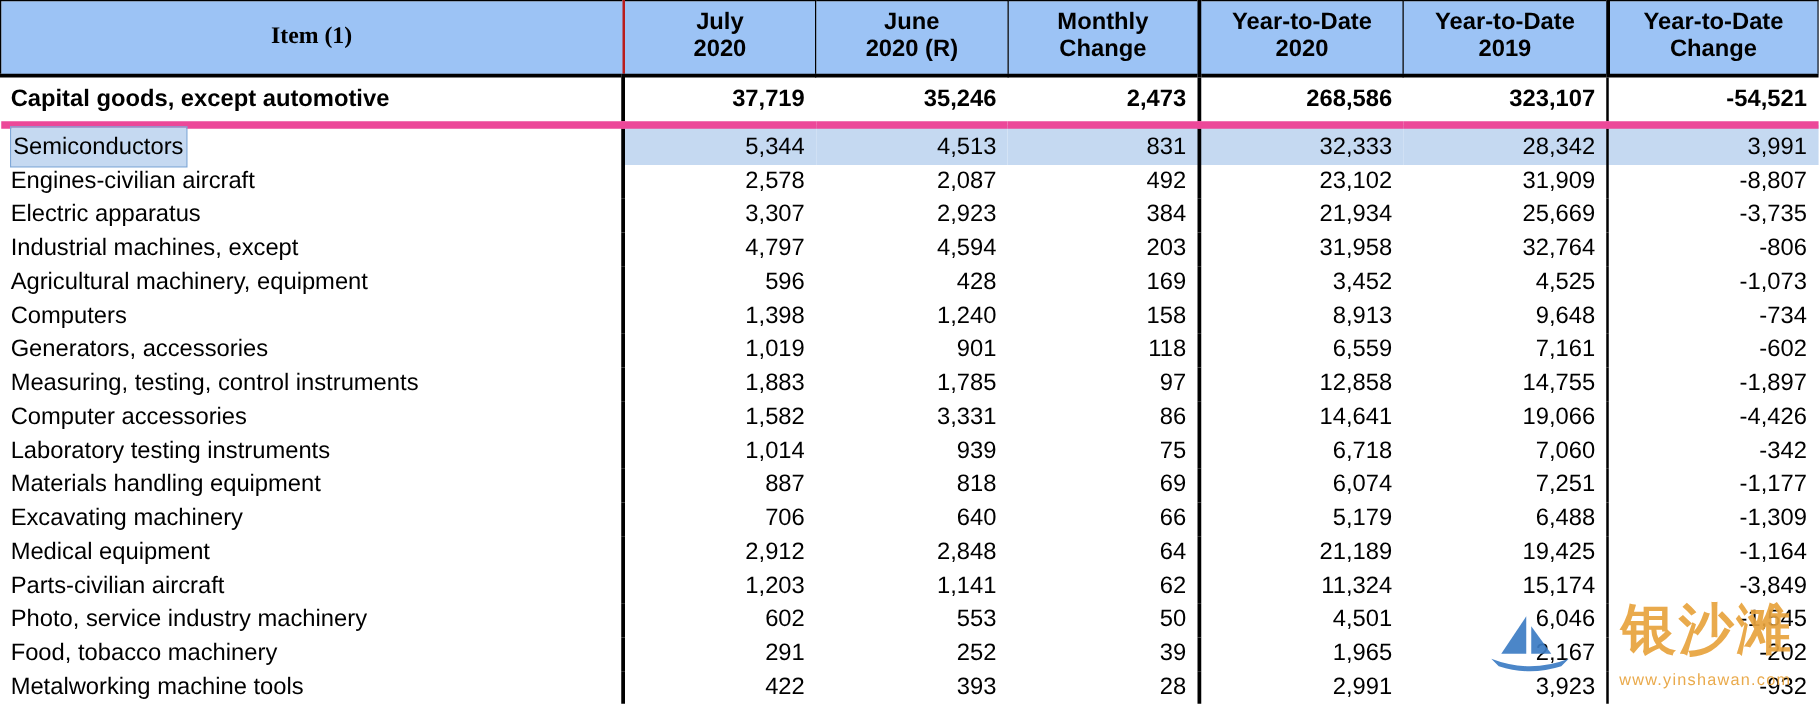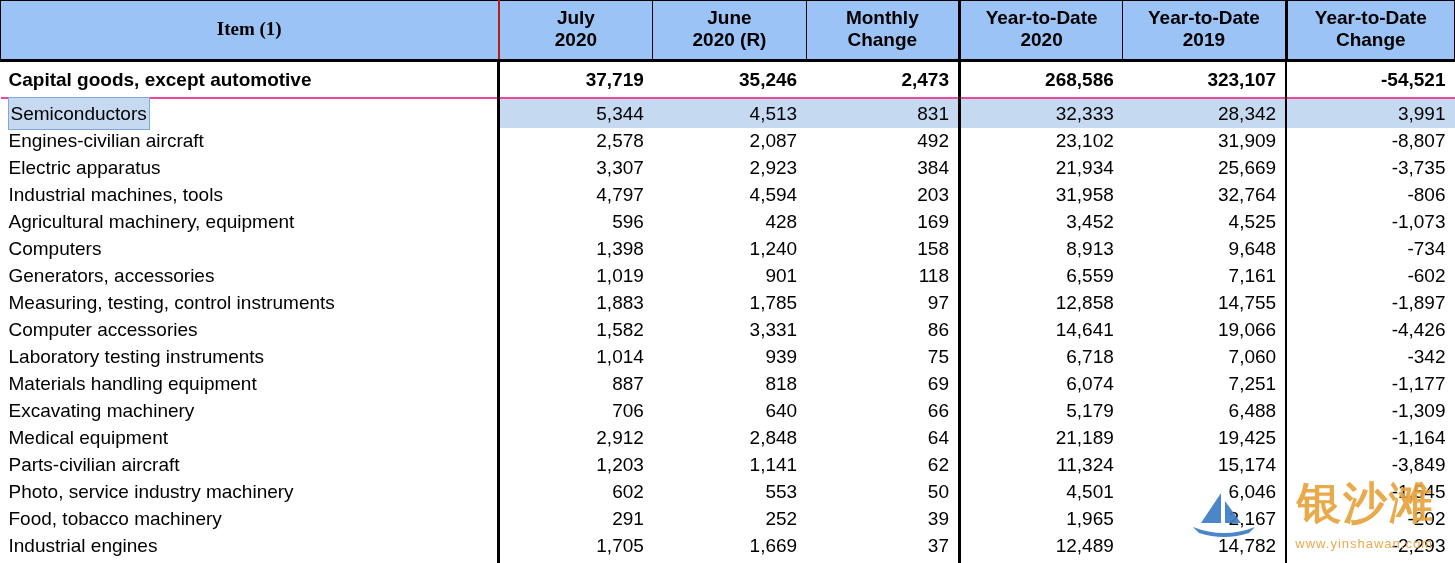--- a/index.html
+++ b/index.html
@@ -70,21 +70,21 @@
   tbody td.num.barlight {
     border-right: 2px solid #000;
   }
   tbody tr.total td {
     font-weight: bold;
     padding-top: 6px;
     padding-bottom: 5px;
   }
   tbody tr.total {
     border-top: 3px solid #000;
-    border-bottom: 2px solid #ec4899;
+    border-bottom: 6px solid #ec4899;
   }
   .sel-cell {
     background: #C5D9F1;
   }
   .sel-label span.sel-box {
     background: #C5D9F1;
     outline: 1px solid #7fa8d8;
     padding: 5px 2px;
   }
   tbody tr.first-data td {
@@ -201,21 +201,21 @@
       <tr>
         <td class="label">Electric apparatus</td>
         <td class="num">3,307</td>
         <td class="num">2,923</td>
         <td class="num bar">384</td>
         <td class="num">21,934</td>
         <td class="num barlight">25,669</td>
         <td class="num">-3,735</td>
       </tr>
       <tr>
-        <td class="label">Industrial machines, tools</td>
+        <td class="label">Industrial machines, except</td>
         <td class="num">4,797</td>
         <td class="num">4,594</td>
         <td class="num bar">203</td>
         <td class="num">31,958</td>
         <td class="num barlight">32,764</td>
         <td class="num">-806</td>
       </tr>
       <tr>
         <td class="label">Agricultural machinery, equipment</td>
         <td class="num">596</td>
@@ -316,29 +316,20 @@
         <td class="num">-1,545</td>
       </tr>
       <tr>
         <td class="label">Food, tobacco machinery</td>
         <td class="num">291</td>
         <td class="num">252</td>
         <td class="num bar">39</td>
         <td class="num">1,965</td>
         <td class="num barlight">2,167</td>
         <td class="num">-202</td>
-      </tr>
-      <tr>
-        <td class="label">Industrial engines</td>
-        <td class="num">1,705</td>
-        <td class="num">1,669</td>
-        <td class="num bar">37</td>
-        <td class="num">12,489</td>
-        <td class="num barlight">14,782</td>
-        <td class="num">-2,293</td>
       </tr>
       <tr>
         <td class="label">Metalworking machine tools</td>
         <td class="num">422</td>
         <td class="num">393</td>
         <td class="num bar">28</td>
         <td class="num">2,991</td>
         <td class="num barlight">3,923</td>
         <td class="num">-932</td>
       </tr>

